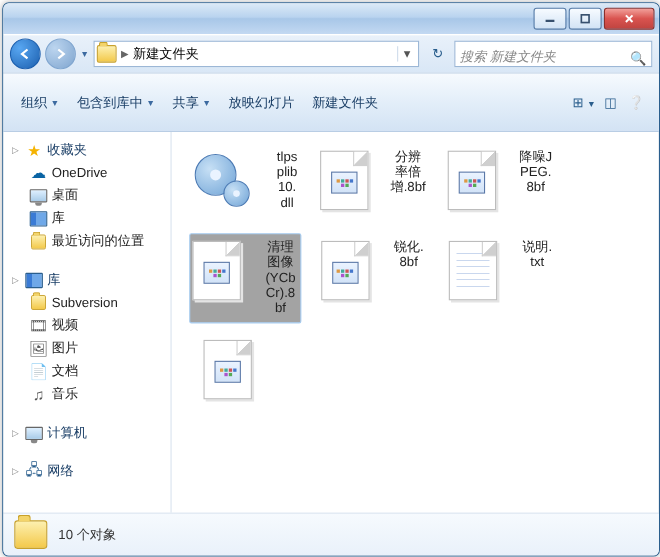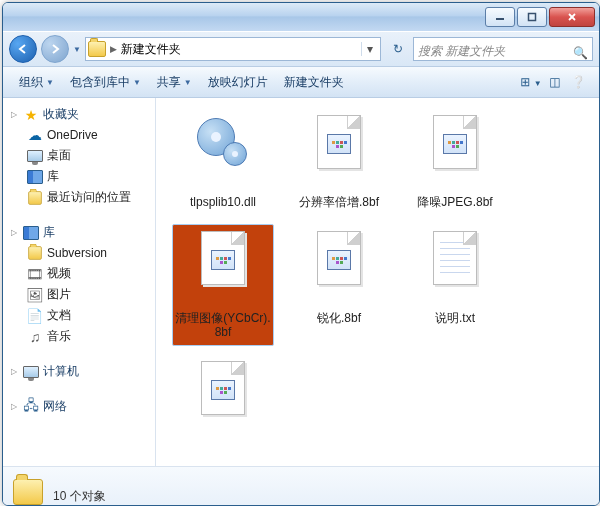--- a/index.html
+++ b/index.html
@@ -12,60 +12,60 @@
 .navbtn{width:26px;height:26px;border-radius:50%;background:radial-gradient(circle at 30% 30%,#58a7f2,#1c5fae);border:1px solid #1c5fae;display:flex;align-items:center;justify-content:center;color:#fff;}
 .navbtn.fwd{background:radial-gradient(circle at 30% 30%,#bcd5ef,#7fa5cf);border-color:#7fa5cf;}
 .path{flex:1;height:22px;border:1px solid #9cb7d6;background:#fff;display:flex;align-items:center;padding:0 2px;gap:4px;}
 .foldericon{width:16px;height:14px;background:linear-gradient(#fdf0b0,#f3c94a);border:1px solid #c8a12b;border-radius:2px;position:relative;}
 .foldericon:before{content:"";position:absolute;top:-4px;left:1px;width:6px;height:3px;background:#f3d46a;border:1px solid #c8a12b;border-bottom:none;border-radius:2px 2px 0 0;}
 .path .sep{color:#666;font-size:9px;}
 .path .drop{margin-left:auto;width:16px;text-align:center;color:#555;border-left:1px solid #cfdceb;}
 .refresh{width:22px;text-align:center;color:#2a5e8d;margin-left:2px;}
 .search{width:170px;height:22px;border:1px solid #9cb7d6;background:#fff;display:flex;align-items:flex-end;padding:0 4px;color:#888;font-style:italic;gap:4px;}
 .search .sicon{margin-left:auto;color:#4d7bb4;font-style:normal;}
-.toolbar{height:30px;background:linear-gradient(#f6fafe,#e3eef9 50%,#d3e3f4);border-bottom:1px solid #b9cde4;display:flex;align-items:center;padding:0 8px;color:#1a3e66;}
+.toolbar{height:30px;background:linear-gradient(#f6fafe,#e3eef9 50%,#d3e3f4);border-bottom:1px solid #b9cde4;display:flex;align-items:center;padding:11px 8px;color:#1a3e66;}
 .toolbar .titem{padding:0 8px;display:flex;align-items:center;gap:3px;height:100%;}
 .toolbar .titem .dd{font-size:8px;color:#3c6aa0;}
 .toolbar .spacer{flex:1;}
 .toolbar .ricon{width:24px;text-align:center;color:#2a5e8d;}
 .body{flex:1;display:flex;min-height:0;}
 .nav{width:148px;background:#fff;border-right:1px solid #d9e3ef;overflow-y:auto;padding:6px 0 6px 4px;}
 .nav .grp{margin-bottom:14px;}
 .nav .ghdr{display:flex;align-items:center;gap:4px;padding:2px 4px;color:#1a3e66;}
 .nav .ghdr .exp{font-size:8px;color:#888;width:8px;}
 .nav .gitem{display:flex;align-items:center;gap:4px;padding:2px 4px 2px 20px;color:#222;}
 .ic{width:16px;height:16px;display:flex;align-items:center;justify-content:center;font-size:14px;}
 .star{color:#f5b301;}
 .libico{width:14px;height:12px;background:linear-gradient(90deg,#3a7bd5 0 35%,#6fa8e8 35% 100%);border:1px solid #2a5e8d;border-radius:1px;}
 .mon{width:14px;height:10px;border:1px solid #666;border-radius:1px;background:linear-gradient(#dff0ff,#a8cbe8);position:relative;}
 .mon:after{content:"";position:absolute;bottom:-4px;left:4px;width:6px;height:3px;background:#888;border-radius:0 0 2px 2px;}
 .netico{color:#2a5e8d;}
 .content{flex:1;overflow:auto;padding:10px 4px 4px 16px;}
 .files{display:flex;flex-wrap:wrap;gap:8px 14px;align-content:flex-start;}
-.file{width:96px;display:flex;flex-direction:column;align-items:center;text-align:center;padding:4px 2px 6px;border:1px solid transparent;border-radius:2px;gap:20px;}
-.file.selected{background:#c2410c;border-color:#a7cdf2;}
+.file{width:96px;display:flex;flex-direction:row;text-align:center;padding:4px 2px 6px;border:1px solid transparent;border-radius:2px;gap:20px;}
+.file.selected{background:#a3a3a3;border-color:#a7cdf2;}
 .file .thumb{width:64px;height:58px;display:flex;align-items:center;justify-content:center;margin-bottom:4px;}
 .file .lbl{font-size:12px;color:#222;line-height:14px;word-break:break-all;}
 .page{width:42px;height:52px;background:#fff;border:1px solid #bcbcbc;box-shadow:2px 2px 0 #e4e4e4;position:relative;}
 .page .fold{position:absolute;top:0;right:0;width:12px;height:12px;background:linear-gradient(135deg,#fff 0 48%,#cfcfcf 50% 100%);border-left:1px solid #cfcfcf;border-bottom:1px solid #cfcfcf;}
 .page.lines:before{content:"";position:absolute;top:10px;left:6px;right:6px;bottom:8px;background:repeating-linear-gradient(#c9d7ee 0 1px,transparent 1px 6px);}
 .page .pv{position:absolute;top:18px;left:9px;width:24px;height:20px;border:1px solid #5a78a8;background:linear-gradient(#eaf3ff,#d2e3f8);display:flex;flex-wrap:wrap;align-content:center;justify-content:center;gap:1px;padding:2px;box-sizing:border-box;}
 .page .pv i{width:3px;height:3px;}
 .page .pv i:nth-child(1){background:#d94;}
 .page .pv i:nth-child(2){background:#4a9;}
 .page .pv i:nth-child(3){background:#c55;}
 .page .pv i:nth-child(4){background:#47c;}
 .page .pv i:nth-child(5){background:#a5c;}
 .page .pv i:nth-child(6){background:#5a5;}
 .dll{width:56px;height:56px;position:relative;}
 .dll .g{position:absolute;border-radius:50%;background:radial-gradient(circle at 35% 35%,#c7e0f5,#6fa3d6);border:1px solid #4d7bb4;}
 .dll .g.big{width:36px;height:36px;top:4px;left:2px;}
 .dll .g.sm{width:22px;height:22px;bottom:4px;right:4px;}
 .dll .g:before{content:"";position:absolute;top:35%;left:35%;width:30%;height:30%;background:#eaf3ff;border-radius:50%;}
-.status{height:38px;border-top:1px solid #d9e3ef;background:linear-gradient(#f6fafe,#e9f1fa);display:flex;align-items:flex-end;padding:0 10px;gap:10px;color:#333;}
+.status{height:38px;border-top:1px solid #d9e3ef;background:linear-gradient(#f6fafe,#e9f1fa);display:flex;align-items:center;padding:0 10px;gap:10px;color:#333;}
 .status .bigfolder{width:28px;height:24px;background:linear-gradient(#fdf0b0,#f3c94a);border:1px solid #c8a12b;border-radius:3px;position:relative;}
 .status .bigfolder:before{content:"";position:absolute;top:-6px;left:2px;width:10px;height:5px;background:#f3d46a;border:1px solid #c8a12b;border-bottom:none;border-radius:3px 3px 0 0;}
 </style>
 </head>
 <body>
 
 <div class="window">
 
   <div class="titlebar">
     <div class="tbtn">

